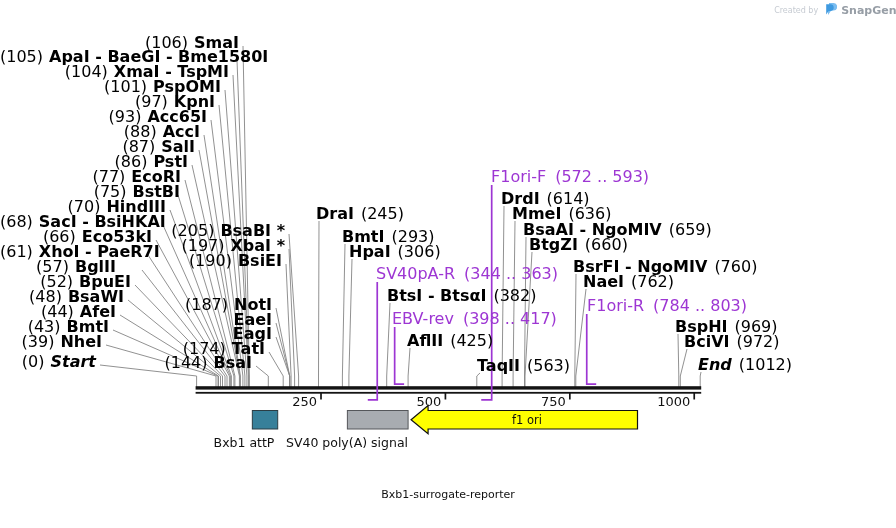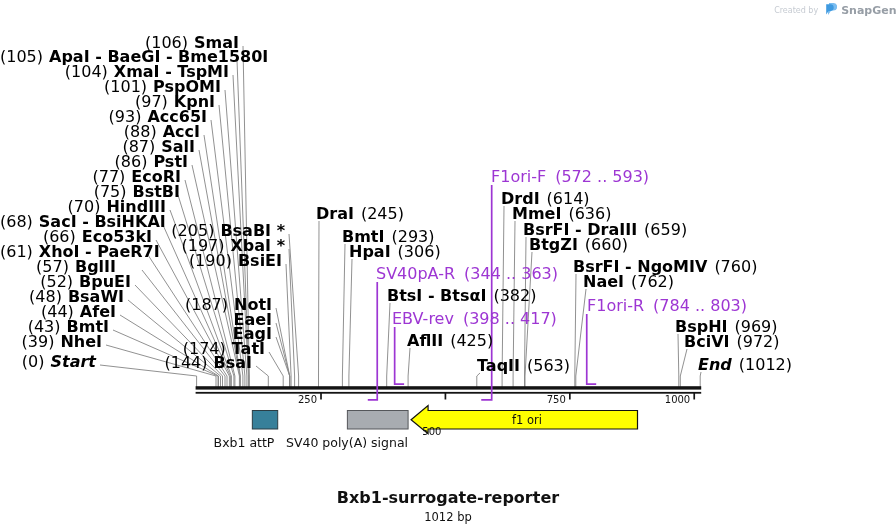--- a/index.html
+++ b/index.html
@@ -8,25 +8,25 @@
   svg.map{position:absolute;left:0;top:0;}
   .lbl{position:absolute;font-size:16px;line-height:13px;white-space:nowrap;color:#000;}
   .lbl.rt{text-align:right;}
   .lbl .nm{font-weight:bold;}
   .lbl .pos{font-weight:normal;}
   .lbl .pos-l{margin-right:6px;}
   .lbl .pos-r{margin-left:7px;}
   .lbl .it{font-style:italic;}
   .lbl.primer{color:#9d36d3;font-weight:normal;}
   .lbl.primer .rng{margin-left:9px;}
-  .tick{position:absolute;font-size:10px;color:#111;text-align:right;}
+  .tick{position:absolute;font-size:13px;color:#111;text-align:right;}
   .cap{position:absolute;font-size:12.5px;color:#111;text-align:center;white-space:nowrap;}
   .cap.inner{font-size:11.5px;}
   .titlebox{position:absolute;left:0;width:896px;text-align:center;color:#111;}
-  .maintitle{font-size:16px;font-weight:bold;}
+  .maintitle{font-size:11px;font-weight:normal;}
   .sublen{font-size:11.5px;margin-top:3px;}
   .wm{position:absolute;top:3px;right:8px;display:flex;align-items:center;gap:4px;}
   .wm .cb{font-size:8px;color:#c6cbd2;margin-right:2px;}
   .wm .brand{font-size:11px;font-weight:600;color:#979ea6;}
 </style>
 </head>
 <body>
 
 <div class="canvas">
 
@@ -97,21 +97,21 @@
       <rect x="347.3814229249012" y="410.5" width="60.7106719367589" height="18.5" fill="#a8acb1" stroke="#54565a" stroke-width="1"></rect>
       <polygon points="411.0778656126482,419.7 428.0778656126482,405.5 428.0778656126482,410.5 637.498814229249,410.5 637.498814229249,429 428.0778656126482,429 428.0778656126482,433.8" fill="#ffff00" stroke="#111111" stroke-width="1.2"></polygon>
       <polyline points="377.2391304347826,282 377.2391304347826,399.8 367.7841897233202,399.8" fill="none" stroke="#9d36d3" stroke-width="1.7"></polyline>
       <polyline points="394.65612648221344,327 394.65612648221344,384.2 404.1110671936759,384.2" fill="none" stroke="#9d36d3" stroke-width="1.7"></polyline>
       <polyline points="491.6936758893281,185 491.6936758893281,399.8 481.24347826086955,399.8" fill="none" stroke="#9d36d3" stroke-width="1.7"></polyline>
       <polyline points="586.7407114624506,314 586.7407114624506,384.2 596.195652173913,384.2" fill="none" stroke="#9d36d3" stroke-width="1.7"></polyline>
     </svg>
 
   <div id="labels">
       <div class="tick" style="left: 267.007px; top: 394px; width: 50px;">250</div>
-      <div class="tick" style="left: 391.414px; top: 394px; width: 50px; margin-top: 32px;">500</div>
+      <div class="tick" style="left: 391.414px; top: 394px; width: 50px;">500</div>
       <div class="tick" style="left: 515.821px; top: 394px; width: 50px;">750</div>
       <div class="tick" style="left: 640.228px; top: 394px; width: 50px;">1000</div>
       <div class="cap" style="left: 134px; top: 435px; width: 220px;">Bxb1 attP</div>
       <div class="cap" style="left: 237px; top: 435px; width: 220px;">SV40 poly(A) signal</div>
       <div class="cap inner" style="left: 467px; top: 412.5px; width: 120px;">f1 ori</div>
       <div class="lbl rt" style="left: 0px; width: 239px; top: 36px;"><span class="pos pos-l">(106)</span><span class="nm">SmaI</span></div>
       <div class="lbl rt" style="left: 0px; width: 233px; top: 50px;"><span class="pos pos-l">(105)</span><span class="nm">ApaI - BaeGI - Bme1580I</span></div>
       <div class="lbl rt" style="left: 0px; width: 229px; top: 65px;"><span class="pos pos-l">(104)</span><span class="nm">XmaI - TspMI</span></div>
       <div class="lbl rt" style="left: 0px; width: 221px; top: 80px;"><span class="pos pos-l">(101)</span><span class="nm">PspOMI</span></div>
       <div class="lbl rt" style="left: 0px; width: 215px; top: 95px;"><span class="pos pos-l">(97)</span><span class="nm">KpnI</span></div>
@@ -141,30 +141,29 @@
       <div class="lbl rt" style="left: 0px; width: 265px; top: 342px;"><span class="pos pos-l">(174)</span><span class="nm">TatI</span></div>
       <div class="lbl rt" style="left: 0px; width: 252px; top: 356px;"><span class="pos pos-l">(144)</span><span class="nm">BsaI</span></div>
       <div class="lbl" style="left: 316px; top: 207px;"><span class="nm">DraI</span><span class="pos pos-r">(245)</span></div>
       <div class="lbl" style="left: 342px; top: 230px;"><span class="nm">BmtI</span><span class="pos pos-r">(293)</span></div>
       <div class="lbl" style="left: 349px; top: 245px;"><span class="nm">HpaI</span><span class="pos pos-r">(306)</span></div>
       <div class="lbl" style="left: 387px; top: 289px;"><span class="nm">BtsI - BtsαI</span><span class="pos pos-r">(382)</span></div>
       <div class="lbl" style="left: 407px; top: 334px;"><span class="nm">AflII</span><span class="pos pos-r">(425)</span></div>
       <div class="lbl" style="left: 477px; top: 359px;"><span class="nm">TaqII</span><span class="pos pos-r">(563)</span></div>
       <div class="lbl" style="left: 501px; top: 192px;"><span class="nm">DrdI</span><span class="pos pos-r">(614)</span></div>
       <div class="lbl" style="left: 512px; top: 207px;"><span class="nm">MmeI</span><span class="pos pos-r">(636)</span></div>
-      <div class="lbl" style="left: 523px; top: 223px;"><span class="nm">BsrFI - DraIII</span><span class="pos pos-r">(659)</span></div>
+      <div class="lbl" style="left: 523px; top: 223px;"><span class="nm">BsaAI - NgoMIV</span><span class="pos pos-r">(659)</span></div>
       <div class="lbl" style="left: 529px; top: 238px;"><span class="nm">BtgZI</span><span class="pos pos-r">(660)</span></div>
       <div class="lbl" style="left: 573px; top: 260px;"><span class="nm">BsrFI - NgoMIV</span><span class="pos pos-r">(760)</span></div>
       <div class="lbl" style="left: 583px; top: 275px;"><span class="nm">NaeI</span><span class="pos pos-r">(762)</span></div>
       <div class="lbl" style="left: 675px; top: 320px;"><span class="nm">BspHI</span><span class="pos pos-r">(969)</span></div>
       <div class="lbl" style="left: 684px; top: 335px;"><span class="nm">BciVI</span><span class="pos pos-r">(972)</span></div>
       <div class="lbl" style="left: 698px; top: 358px;"><span class="nm it">End</span><span class="pos pos-r">(1012)</span></div>
       <div class="lbl primer" style="left: 376px; top: 267px;"><span>SV40pA-R</span><span class="rng">(344 .. 363)</span></div>
       <div class="lbl primer" style="left: 392px; top: 312px; text-align: center;"><span>EBV-rev</span><span class="rng">(398 .. 417)</span></div>
       <div class="lbl primer" style="left: 491px; top: 170px;"><span>F1ori-F</span><span class="rng">(572 .. 593)</span></div>
       <div class="lbl primer" style="left: 587px; top: 299px;"><span>F1ori-R</span><span class="rng">(784 .. 803)</span></div>
     </div>
 
   <div class="titlebox" style="top:488px;">
     <div class="maintitle">Bxb1-surrogate-reporter</div>
-    <div class="sublen">1012 bp</div>
   </div>
 </div>
 
 </body></html>

